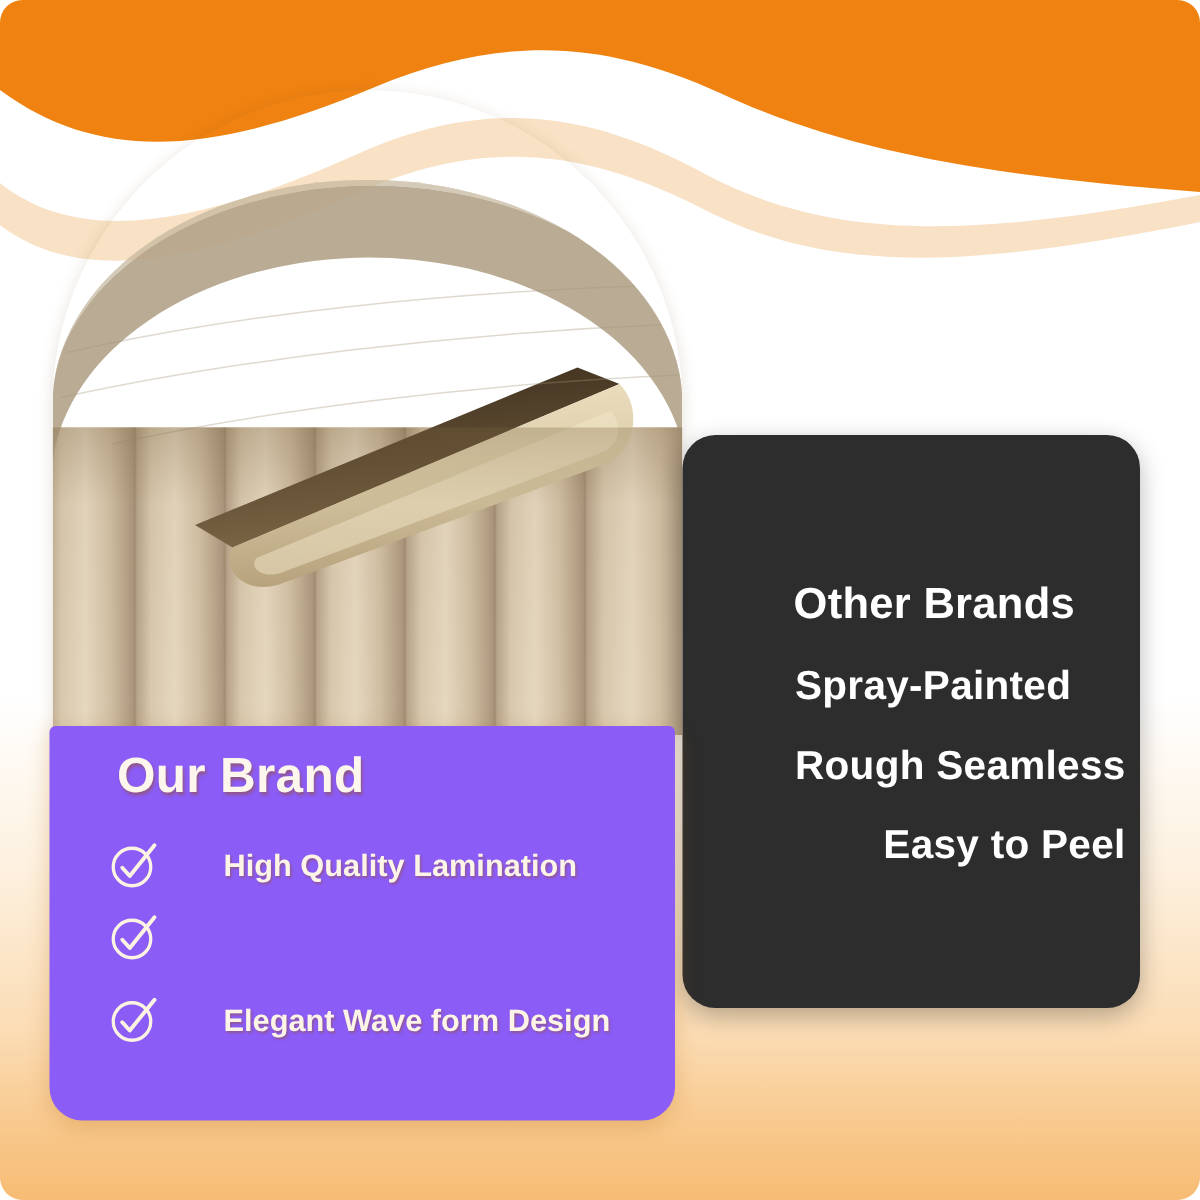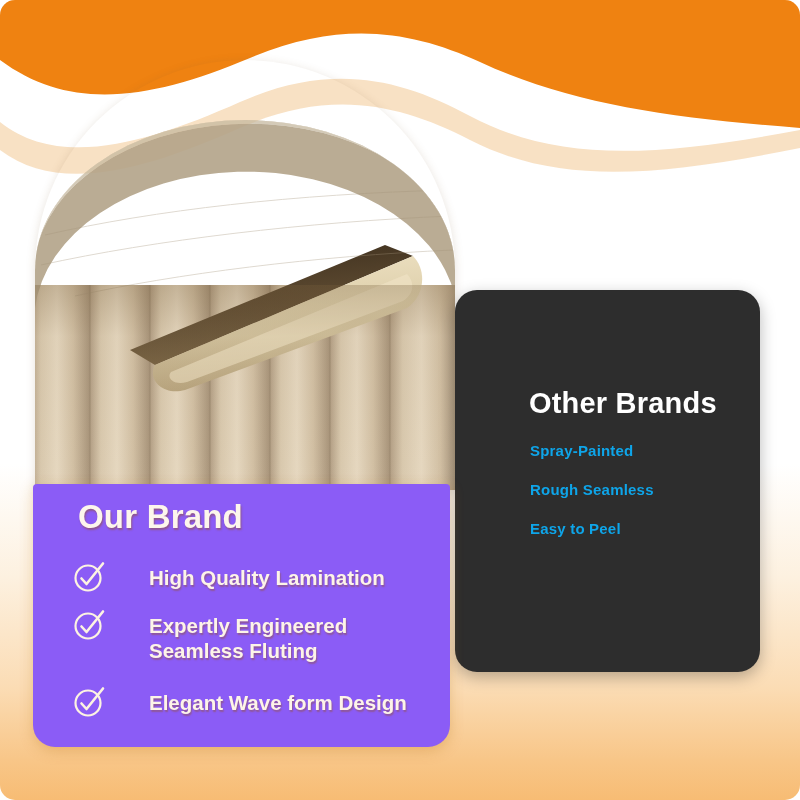--- a/index.html
+++ b/index.html
@@ -58,24 +58,24 @@
     border-radius:22px;
     box-shadow:0 5px 16px rgba(0,0,0,.28);
   }
   .panel-other-title{
     position:absolute;left:74px;top:97px;
     font-size:29px;font-weight:bold;color:#ffffff;
     letter-spacing:.2px;
   }
   .other-list{position:absolute;left:75px;top:152px;}
   .other-item{
-    font-size:15px;font-weight:bold;color:#0ea5e9;
+    font-size:27px;font-weight:bold;color:#ffffff;
     margin-bottom:22px;letter-spacing:.2px;
   }
-  .other-item:last-child{margin-bottom:15px;}
+  .other-item:last-child{margin-bottom:15px;text-align:right;}
 
   
   .vs-badge{
     position:absolute;left:390px;top:425px;width:116px;height:116px;
     border-radius:50%;
     background:#ef8211;
     border:5px solid #fffdf8;
     box-sizing:border-box;
     display:flex;align-items:center;justify-content:center;
     box-shadow:0 3px 9px rgba(140,80,20,.30);
@@ -209,22 +209,20 @@
           <path d="M8.5,19.5 L13.5,25 L30,4.5" fill="none" stroke="#fdf3e2" stroke-width="2.6" stroke-linecap="round" stroke-linejoin="round"></path>
         </svg>
         <div class="feat-text">High Quality Lamination</div>
       </div>
 
       <div class="feat">
         <svg class="check-icon" viewBox="0 0 34 34">
           <circle cx="15" cy="19" r="12.5" fill="none" stroke="#fdf3e2" stroke-width="2.2"></circle>
           <path d="M8.5,19.5 L13.5,25 L30,4.5" fill="none" stroke="#fdf3e2" stroke-width="2.6" stroke-linecap="round" stroke-linejoin="round"></path>
         </svg>
-        <div class="feat-text" style="white-space:pre-line">Expertly Engineered
-Seamless Fluting</div>
       </div>
 
       <div class="feat">
         <svg class="check-icon" viewBox="0 0 34 34">
           <circle cx="15" cy="19" r="12.5" fill="none" stroke="#fdf3e2" stroke-width="2.2"></circle>
           <path d="M8.5,19.5 L13.5,25 L30,4.5" fill="none" stroke="#fdf3e2" stroke-width="2.6" stroke-linecap="round" stroke-linejoin="round"></path>
         </svg>
         <div class="feat-text">Elegant Wave form Design</div>
       </div>
 

